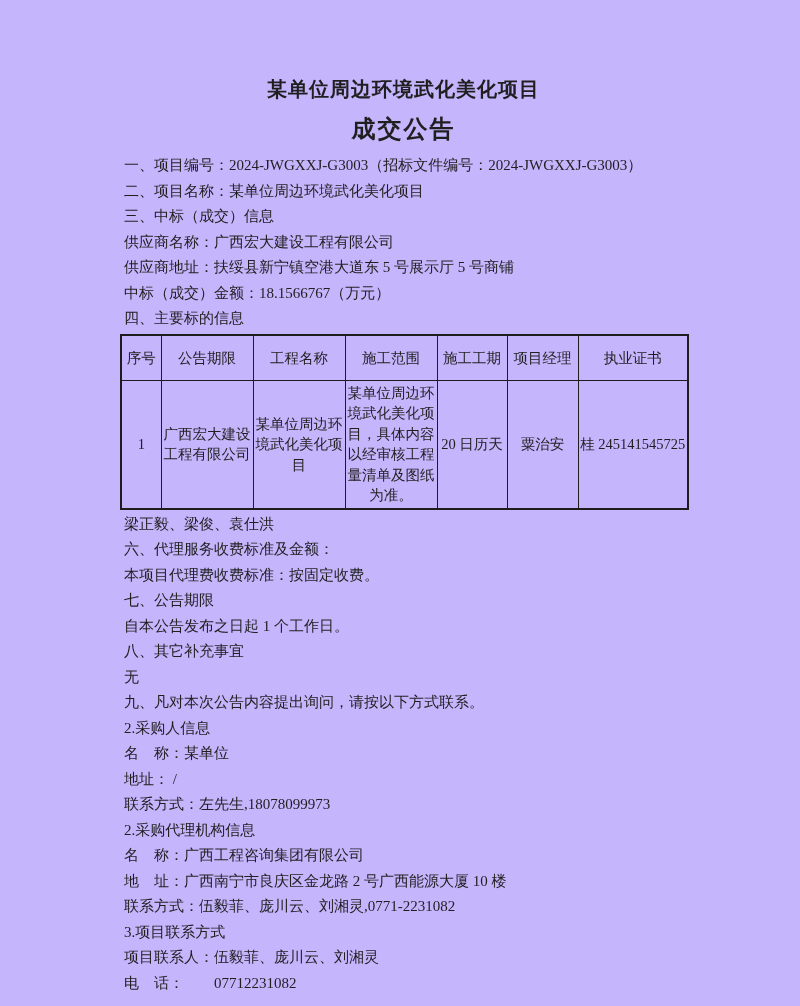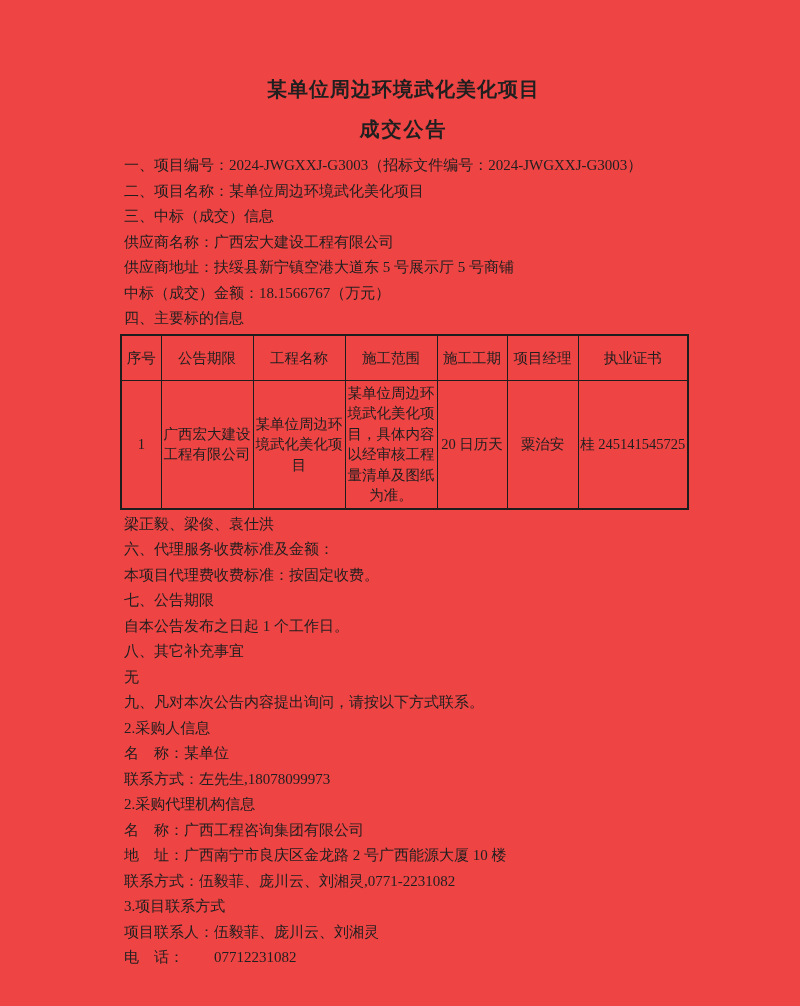--- a/index.html
+++ b/index.html
@@ -1,38 +1,38 @@
 <!DOCTYPE html>
 <html><head>
 <meta charset="utf-8">
 <style>
   html, body { margin: 0; padding: 0; background: #ffffff; }
   .page {
     position: relative;
     width: 800px;
     height: 1006px;
     box-sizing: border-box;
-    background: #ef4444;
+    background: #c4b5fd;
     color: #1f1f1f;
     font-family: "Liberation Serif", "DejaVu Serif", serif;
     font-size: 15px;
     padding: 78px 113px 0 120px;
     overflow: hidden;
   }
   .doc-title {
     margin: 0;
     font-size: 20px;
     font-weight: 700;
     text-align: center;
     letter-spacing: 1px;
     line-height: 22px;
   }
   .doc-subtitle {
     margin: 18px 0 0 0;
-    font-size: 20px;
+    font-size: 24px;
     font-weight: 700;
     text-align: center;
     letter-spacing: 2px;
     line-height: 22px;
   }
   .intro-block { margin-top: 15px; }
   p.line {
     margin: 4px;
     line-height: 21.5px;
     white-space: pre-wrap;
@@ -118,20 +118,21 @@
     <p class="line">梁正毅、梁俊、袁仕洪</p>
     <p class="line">六、代理服务收费标准及金额：</p>
     <p class="line">本项目代理费收费标准：按固定收费。</p>
     <p class="line">七、公告期限</p>
     <p class="line">自本公告发布之日起 1 个工作日。</p>
     <p class="line">八、其它补充事宜</p>
     <p class="line">无</p>
     <p class="line">九、凡对本次公告内容提出询问，请按以下方式联系。</p>
     <p class="line">2.采购人信息</p>
     <p class="line">名　称：某单位</p>
+    <p class="line">地址： /</p>
     <p class="line">联系方式：左先生,18078099973</p>
     <p class="line">2.采购代理机构信息</p>
     <p class="line">名　称：广西工程咨询集团有限公司</p>
     <p class="line">地　址：广西南宁市良庆区金龙路 2 号广西能源大厦 10 楼</p>
     <p class="line">联系方式：伍毅菲、庞川云、刘湘灵,0771-2231082</p>
     <p class="line">3.项目联系方式</p>
     <p class="line">项目联系人：伍毅菲、庞川云、刘湘灵</p>
     <p class="line">电　话：　　07712231082</p>
   </div>
 

